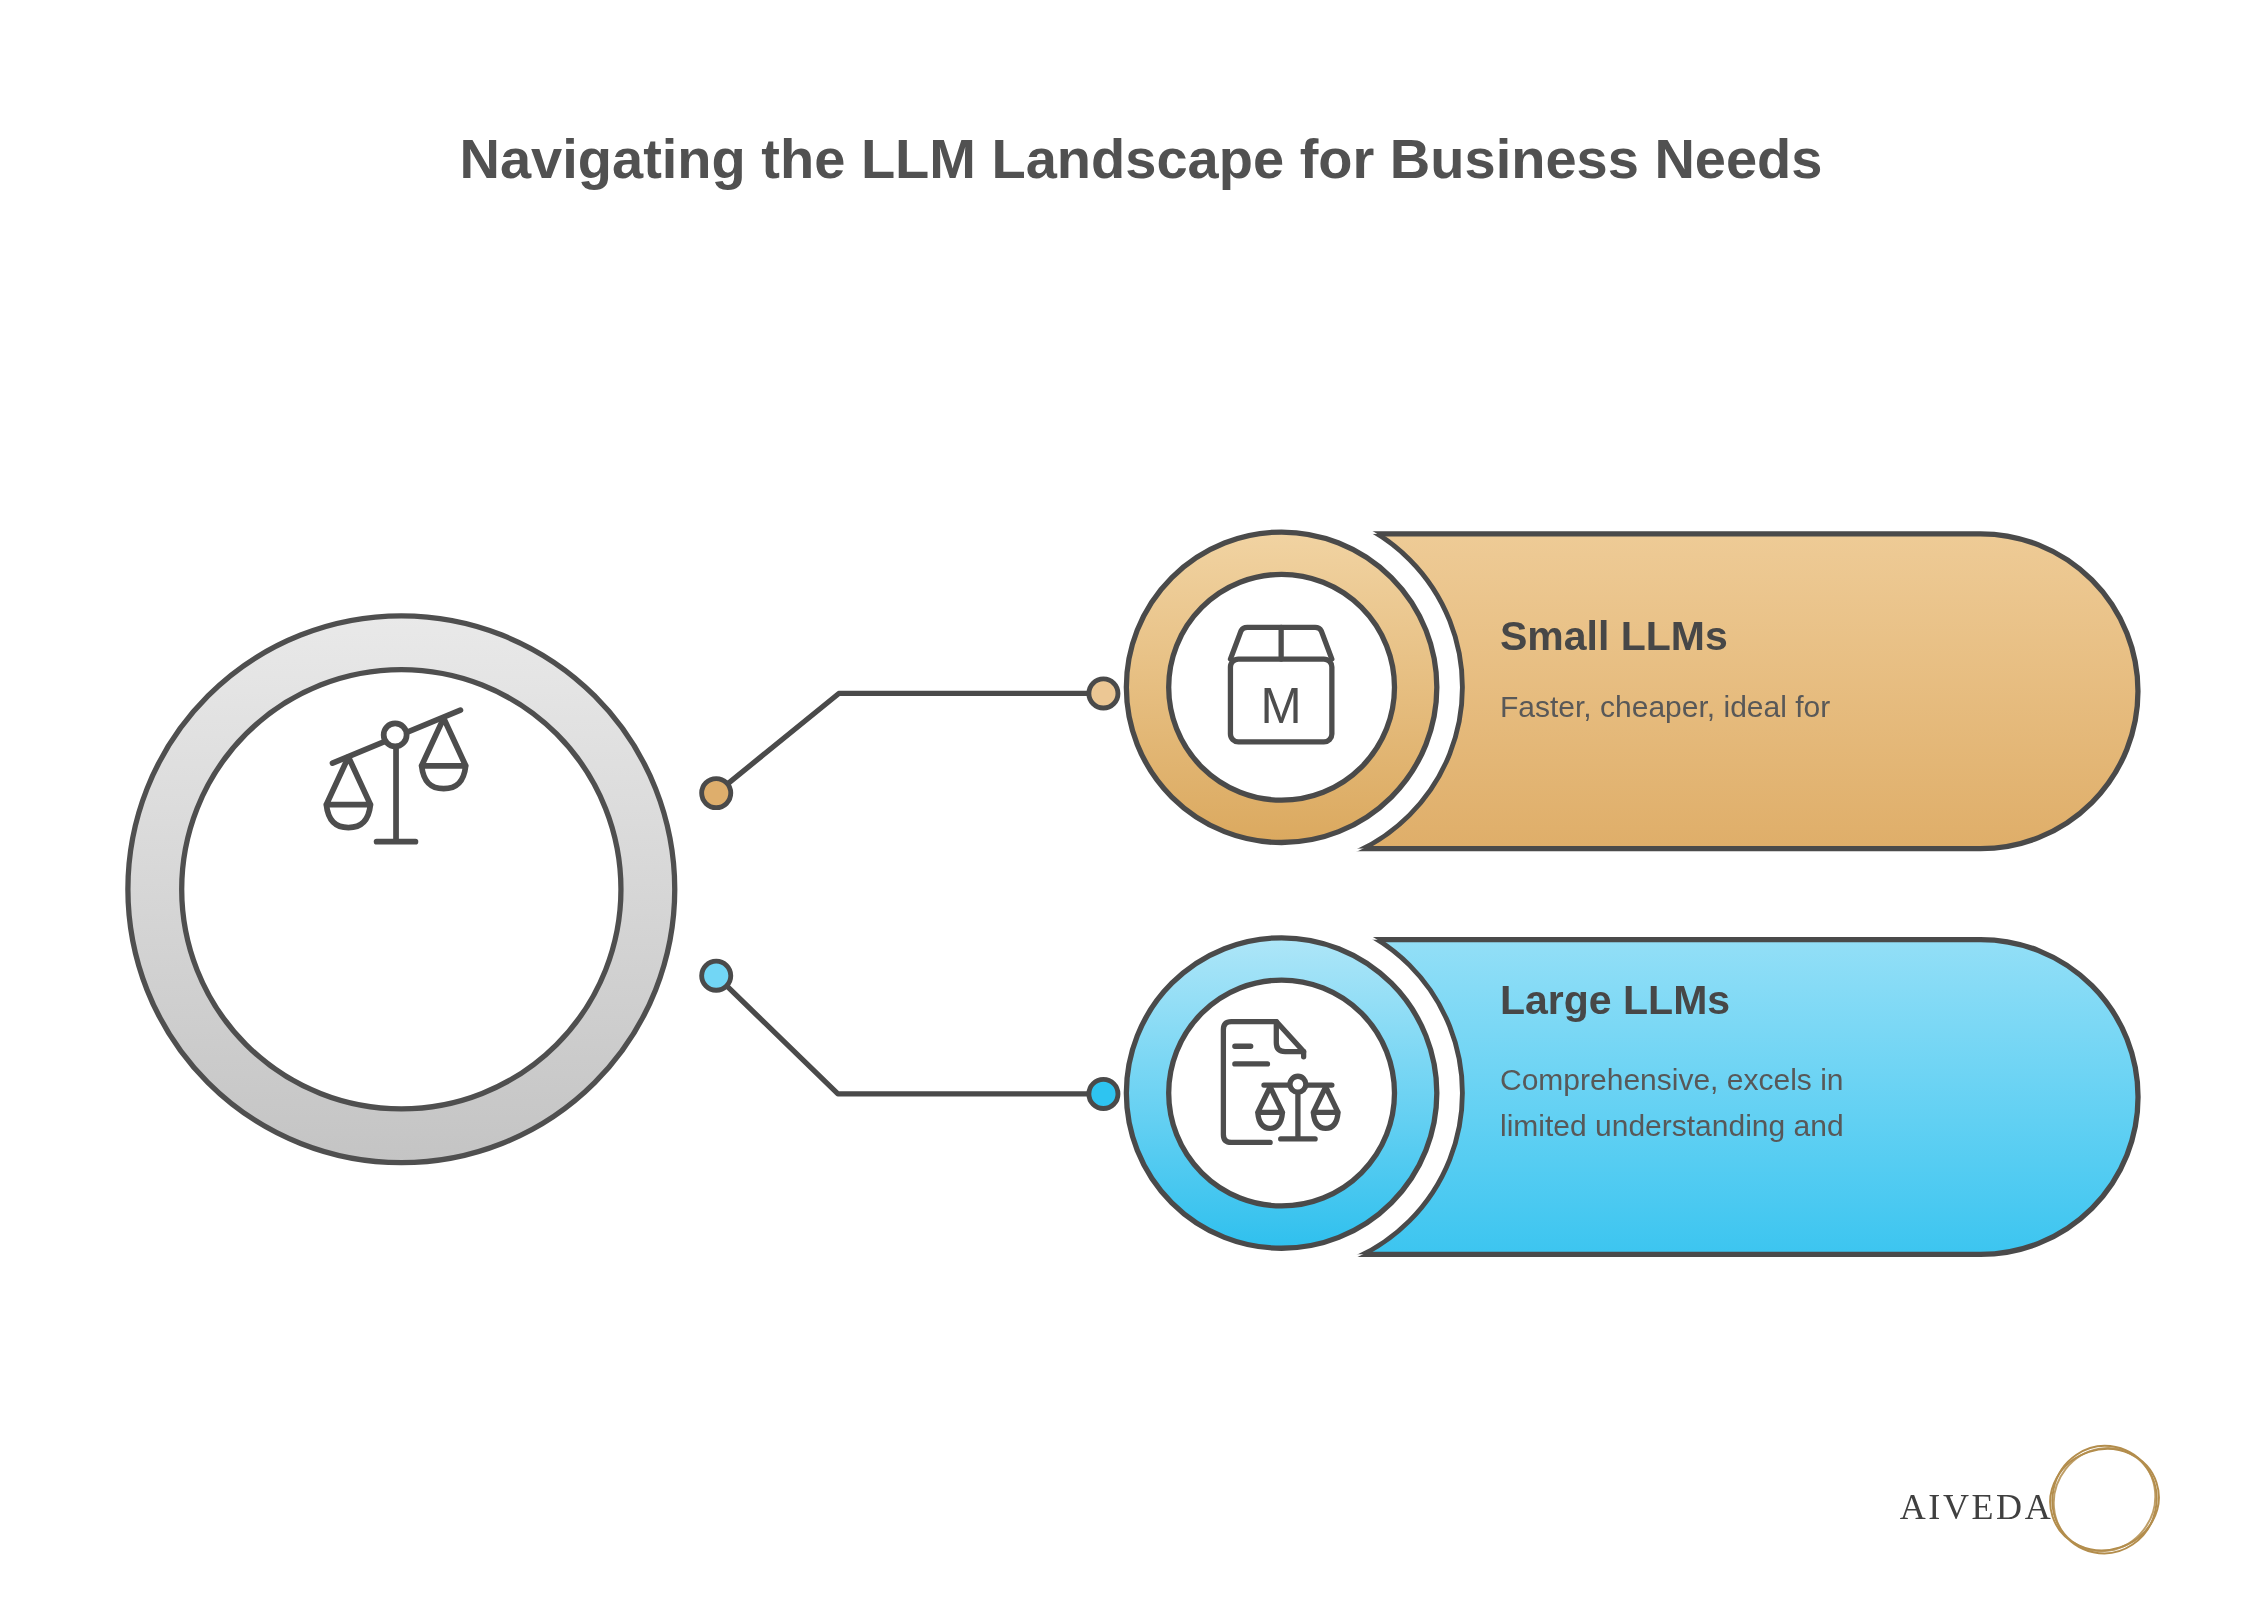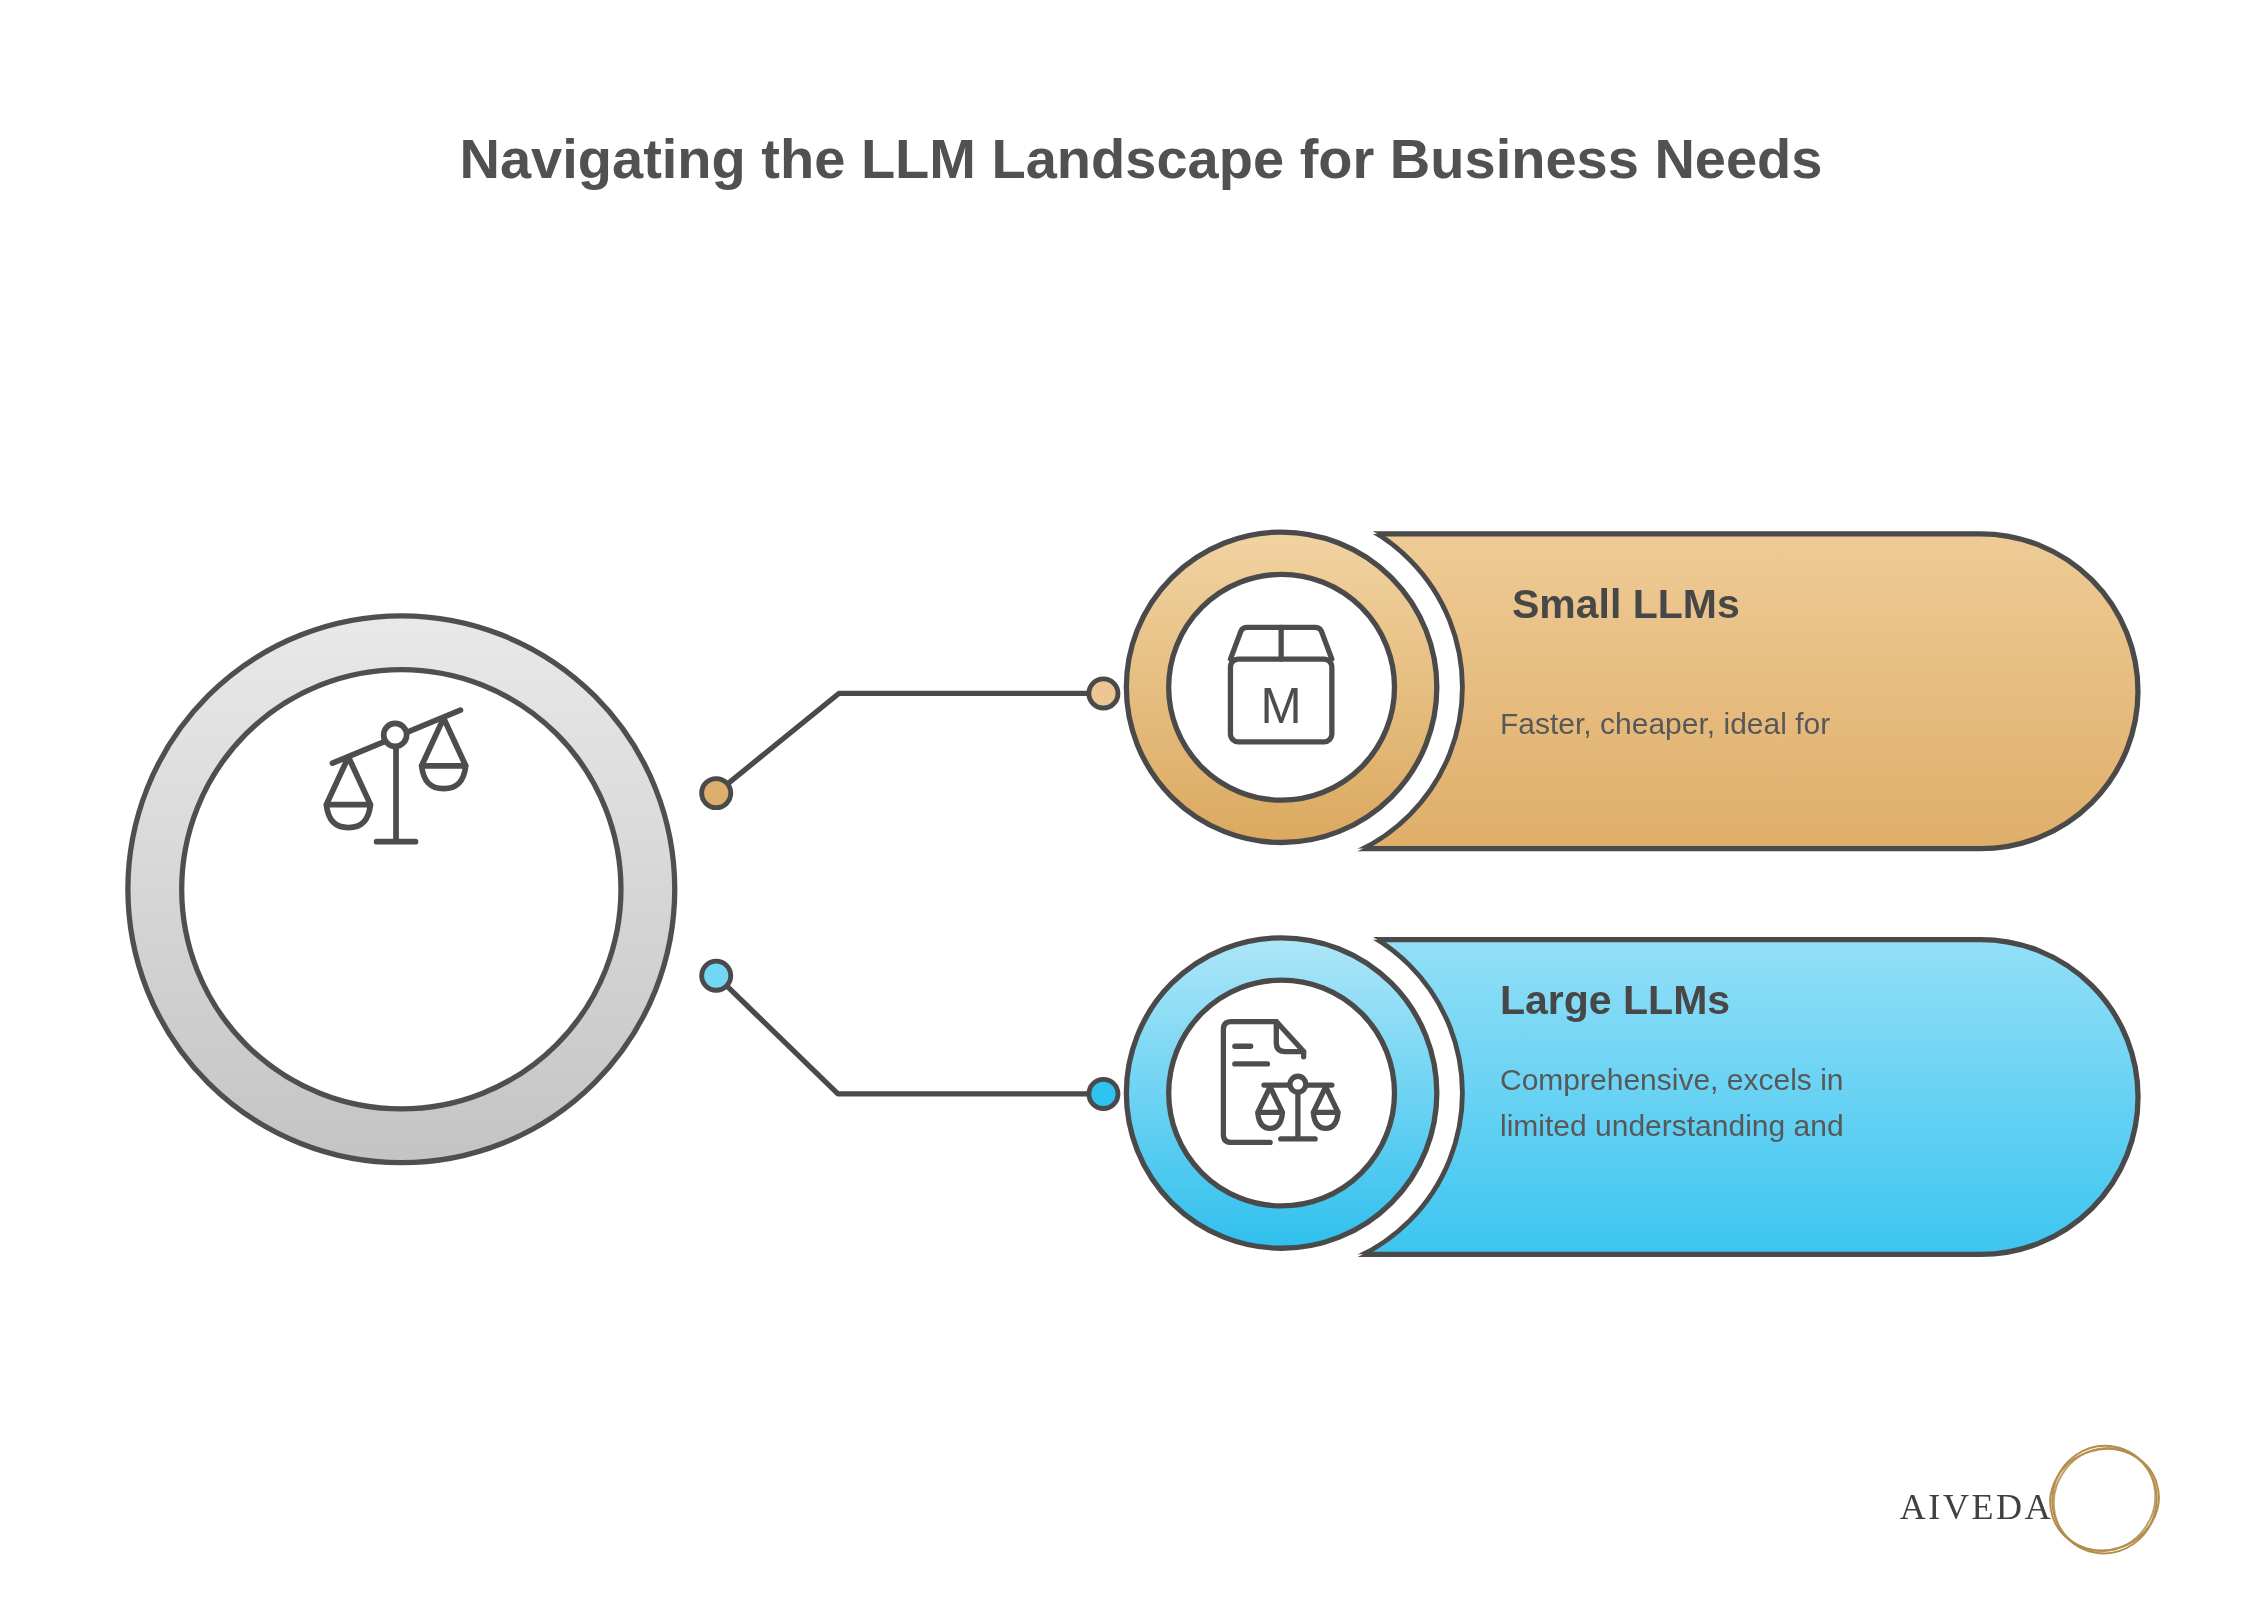--- a/index.html
+++ b/index.html
@@ -4,24 +4,24 @@
 <style>
   html,body{margin:0;padding:0;background:#ffffff;}
   .stage{position:relative;width:2258px;height:1618px;background:#ffffff;overflow:hidden;
          font-family:"Liberation Sans", sans-serif;}
   .stage svg.diagram{position:absolute;left:0;top:0;}
   .title{position:absolute;left:12px;top:126px;width:2258px;text-align:center;
          font-size:56px;font-weight:700;color:#515151;letter-spacing:0px;}
   .center-label{position:absolute;left:128px;top:880px;width:547px;text-align:center;
          font-size:42px;font-weight:700;color:#4a4a4a;line-height:60px;}
   .card-heading{position:absolute;left:1500px;font-size:41px;font-weight:700;color:#474747;line-height:49px;}
-  .card-heading.small{top:580px;margin-left:12px;}
+  .card-heading.small{top:612px;}
   .card-heading.large{top:976px;}
   .card-body{position:absolute;left:1500px;font-size:30px;color:#585858;}
-  .card-body.small{top:686px;line-height:42px;margin-top:17px;}
+  .card-body.small{top:686px;line-height:42px;}
   .card-body.large{top:1057px;line-height:46px;}
   .logo-text{position:absolute;left:1896px;top:1486px;width:161px;text-align:center;
          font-family:"Liberation Serif", serif;font-size:36px;letter-spacing:2.6px;color:#404040;}
 </style>
 </head>
 <body>
 
 <div class="stage">
 
   <svg class="diagram" width="2258" height="1618" viewBox="0 0 2560 1834">

